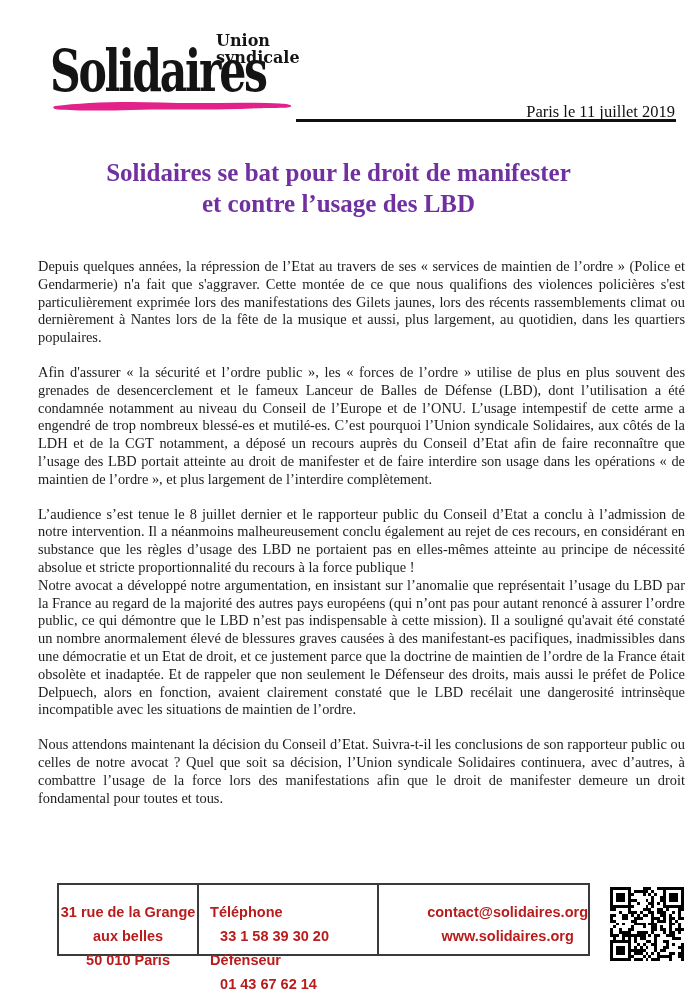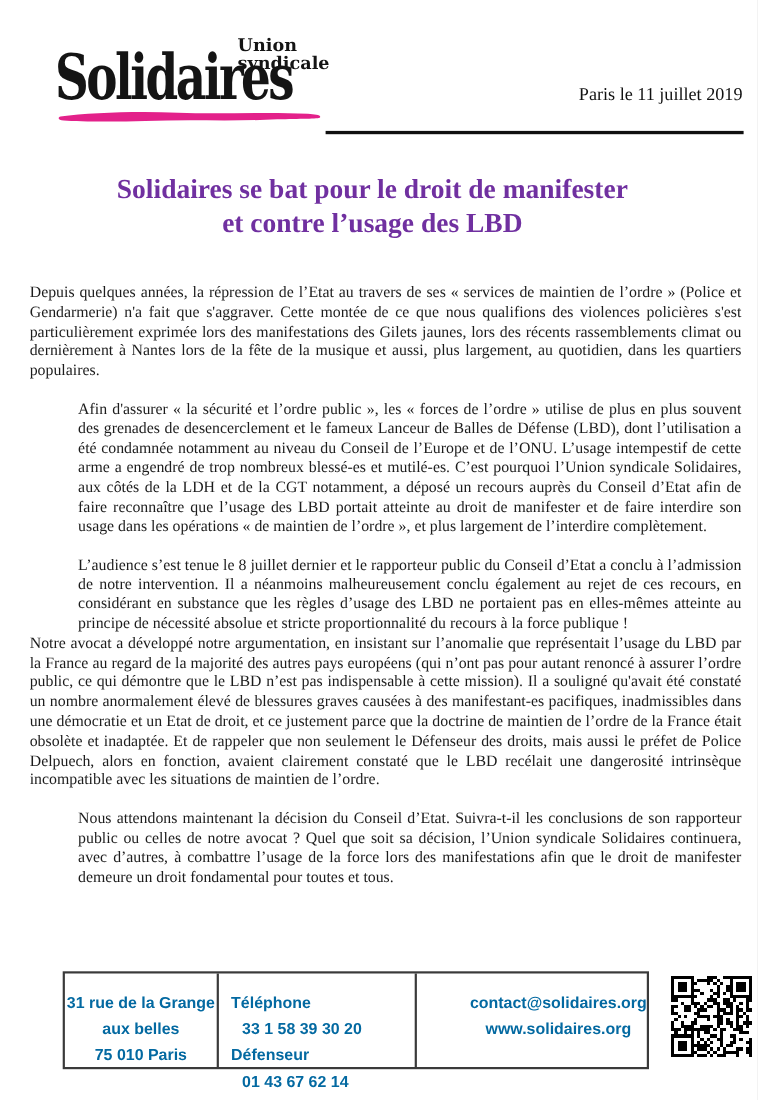--- a/index.html
+++ b/index.html
@@ -26,55 +26,55 @@
     font-family:"DejaVu Serif", serif;
     font-weight:bold;font-size:56px;line-height:56px;
     letter-spacing:-3px;color:#141414;
     transform:scaleX(0.76) scaleY(1.02);
     transform-origin:left top;
     white-space:nowrap;
   }
   .logo-stroke{position:absolute;left:2px;top:70px;width:242px;height:14px;}
 
   .dateline{
-    position:absolute;top:76px;right:14px;
+    position:absolute;top:102px;right:14px;
     font-size:16.5px;color:#111;
     font-family:"Liberation Serif", serif;
   }
   .header-divider{
     position:absolute;left:296px;top:119px;width:380px;height:3px;
     background:#101010;
   }
 
   
   .doc-title{
     position:absolute;left:0;top:157px;width:677px;
     text-align:center;
     font-weight:bold;font-size:25px;line-height:31px;
     color:var(--title-purple,#7030A0);
     font-family:"Liberation Serif", serif;
   }
 
   
   .body-text{
-    position:absolute;left:27px;top:258px;width:647px;
+    position:absolute;left:38px;top:258px;width:647px;
     font-size:14.4px;line-height:17.8px;
     text-align:justify;
   }
   .body-text p{margin:0;}
-  .body-text p.gap{margin-top:17px;margin-left:44px;}
+  .body-text p.gap{margin-top:17px;}
 
   
   .footer-box{
-    position:absolute;left:57px;top:883px;width:533px;height:89px;
+    position:absolute;left:57px;top:883px;width:533px;height:73px;
     border:2px solid #3a3a3a;
     display:flex;
     box-sizing:border-box;
     font-family:"Liberation Sans", sans-serif;
-    font-weight:bold;font-size:14.5px;line-height:24px;color:#0369a1;
+    font-weight:bold;font-size:14.5px;line-height:24px;color:#b91c1c;
   }
   .footer-cell{box-sizing:border-box;padding-top:15px;}
   .footer-cell.c1{width:159px;text-align:center;border-right:2px solid #3a3a3a;}
   .footer-cell.c2{width:203px;padding-left:11px;border-right:2px solid #3a3a3a;}
   .footer-cell.c3{flex:1;text-align:center;margin-left:48px;}
   .ff-row .lbl{display:inline-block;}
   .ff-row .num{display:inline-block;margin-left:10px;}
 
   .qr{position:absolute;left:610px;top:887px;width:74px;height:74px;}
   .qr svg{width:100%;height:100%;shape-rendering:crispEdges;}
@@ -111,21 +111,21 @@
     <p class="gap">Afin d'assurer « la sécurité et l’ordre public », les « forces de l’ordre » utilise de plus en plus souvent des grenades de desencerclement et le fameux Lanceur de Balles de Défense (LBD), dont l’utilisation a été condamnée notamment au niveau du Conseil de l’Europe et de l’ONU. L’usage intempestif de cette arme a engendré de trop nombreux blessé-es et mutilé-es. C’est pourquoi l’Union syndicale Solidaires, aux côtés de la LDH et de la CGT notamment, a déposé un recours auprès du Conseil d’Etat afin de faire reconnaître que l’usage des LBD portait atteinte au droit de manifester et de faire interdire son usage dans les opérations « de maintien de l’ordre », et plus largement de l’interdire complètement.</p>
     <p class="gap">L’audience s’est tenue le 8 juillet dernier et le rapporteur public du Conseil d’Etat a conclu à l’admission de notre intervention. Il a néanmoins malheureusement conclu également au rejet de ces recours, en considérant en substance que les règles d’usage des LBD ne portaient pas en elles-mêmes atteinte au principe de nécessité absolue et stricte proportionnalité du recours à la force publique !</p>
     <p>Notre avocat a développé notre argumentation, en insistant sur l’anomalie que représentait l’usage du LBD par la France au regard de la majorité des autres pays européens (qui n’ont pas pour autant renoncé à assurer l’ordre public, ce qui démontre que le LBD n’est pas indispensable à cette mission). Il a souligné qu'avait été constaté un nombre anormalement élevé de blessures graves causées à des manifestant-es pacifiques, inadmissibles dans une démocratie et un Etat de droit, et ce justement parce que la doctrine de maintien de l’ordre de la France était obsolète et inadaptée. Et de rappeler que non seulement le Défenseur des droits, mais aussi le préfet de Police Delpuech, alors en fonction, avaient clairement constaté que le LBD recélait une dangerosité intrinsèque incompatible avec les situations de maintien de l’ordre.</p>
     <p class="gap">Nous attendons maintenant la décision du Conseil d’Etat. Suivra-t-il les conclusions de son rapporteur public ou celles de notre avocat ? Quel que soit sa décision, l’Union syndicale Solidaires continuera, avec d’autres, à combattre l’usage de la force lors des manifestations afin que le droit de manifester demeure un droit fondamental pour toutes et tous.</p>
   </div>
 
   <div class="footer-box">
     <div class="footer-cell c1">
       <div>31 rue de la Grange</div>
       <div>aux belles</div>
-      <div>75 010 Paris</div>
+      <div>50 010 Paris</div>
     </div>
     <div class="footer-cell c2">
       <div class="ff-row">
         <span class="lbl">Téléphone</span>
         <span class="num">33 1 58 39 30 20</span>
       </div>
       <div class="ff-row">
         <span class="lbl">Défenseur</span>
         <span class="num">01 43 67 62 14</span>
       </div>

